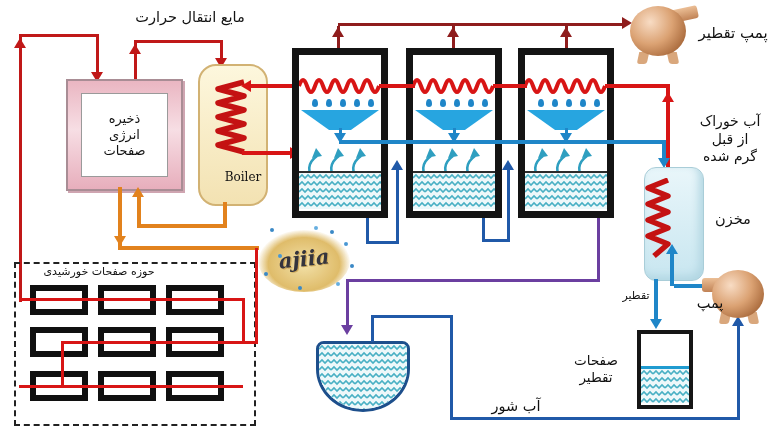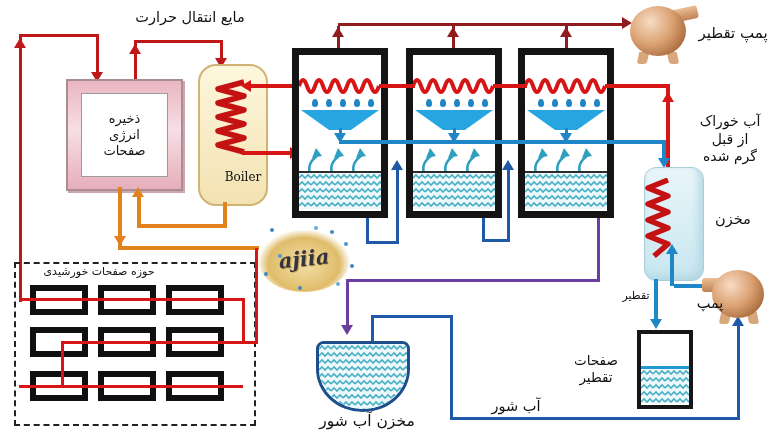--- a/index.html
+++ b/index.html
@@ -269,21 +269,20 @@
     <svg width="90" height="68" viewBox="0 0 90 68">
         <defs>
           <pattern id="w4" width="12" height="7" patternUnits="userSpaceOnUse">
       <path d="M0 5 l3 -3 l3 3 l3 -3 l3 3" fill="none" stroke="#49b0c4" stroke-width="1.6"></path>
           </pattern>
         </defs>
       <rect width="90" height="68" fill="#eef8fa"></rect>
         <rect width="90" height="68" fill="url(#w4)"></rect>
       </svg>
   </div>
-  <div class="lbl" style="left:308px;top:412px;width:118px;font-size:15.5px;">مخزن آب شور</div>
 
   <div class="vp" style="left:371px;top:315px;height:27px;background:#2059a8;"></div>
   <div class="hp" style="left:371px;top:315px;width:82px;background:#2059a8;"></div>
   <div class="vp" style="left:450px;top:315px;height:105px;background:#2059a8;"></div>
   <div class="hp" style="left:450px;top:417px;width:290px;background:#2059a8;"></div>
   <div class="vp" style="left:737px;top:324px;height:96px;background:#2059a8;"></div>
   <div class="ah ah-up" style="left:732px;top:316px;color:#2059a8;"></div>
   <div class="lbl" style="left:484px;top:397px;width:64px;font-size:14.5px;">آب شور</div>
 
   <div class="hp" style="left:674px;top:284px;width:32px;height:4px;background:#1f86c8;"></div>

